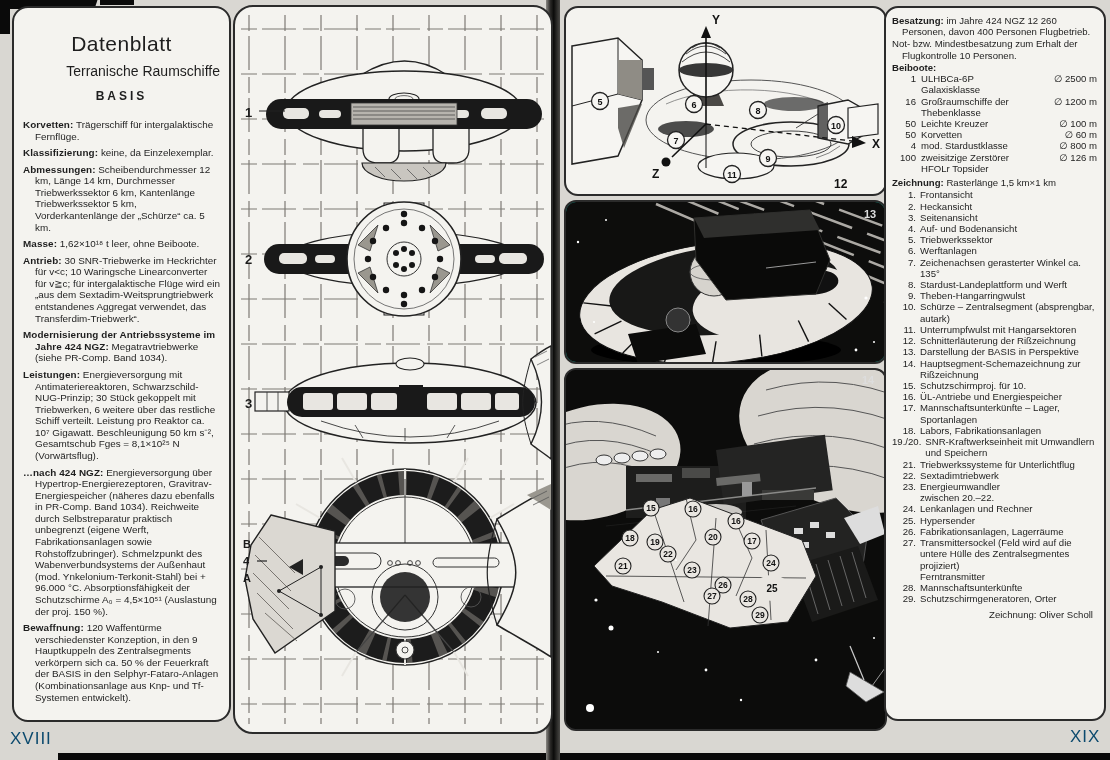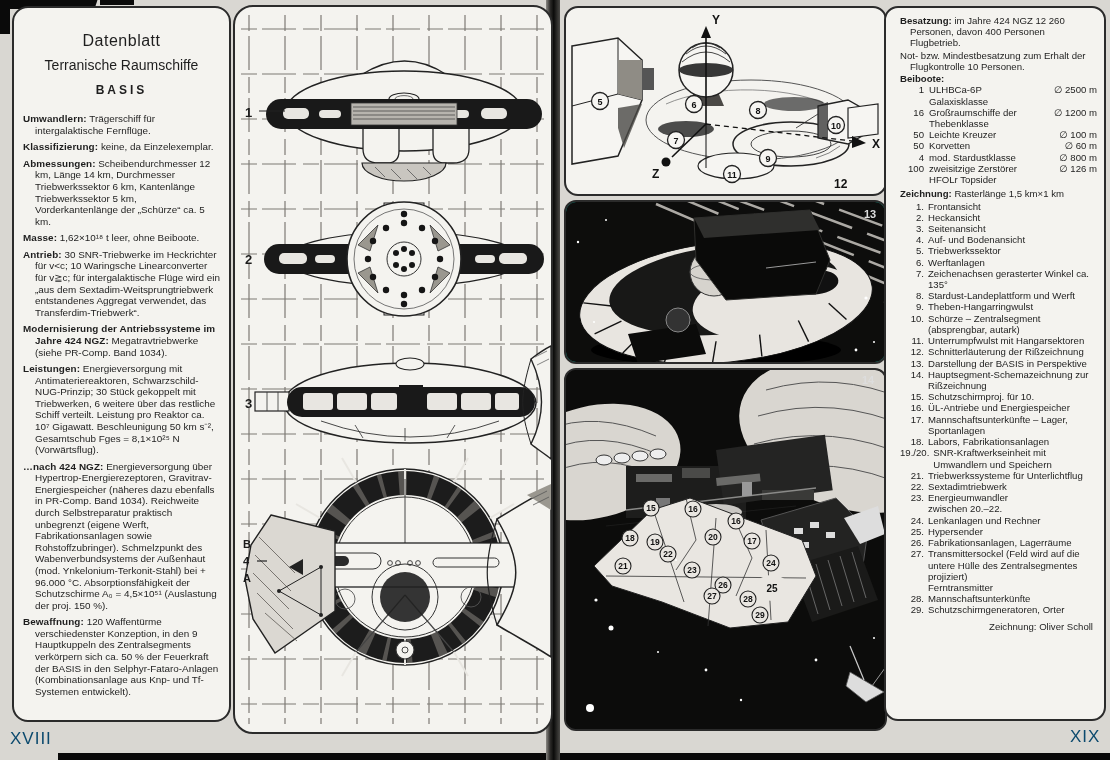--- a/index.html
+++ b/index.html
@@ -13,27 +13,27 @@
   }
   .panel {
     position: absolute;
     background: #f4f3ef;
     border: 2px solid #2b2b2b;
     border-radius: 16px;
     overflow: hidden;
   }
   
   #left-col { left:12px; top:6px; width:219px; height:716px; padding:8px 9px 6px 9px; font-size:9.9px; line-height:1.17; }
-  #left-col .t1 { font-size:16px; text-align:center; margin:16px 0 4px; letter-spacing:.5px; }
-  #left-col .t2 { font-size:14px; text-align:center; margin:6px 0 4px; }
+  #left-col .t1 { font-size:21px; text-align:center; margin:16px 0 4px; letter-spacing:.5px; }
+  #left-col .t2 { font-size:14px; text-align:right; margin:6px 0 4px; }
   #left-col .t3 { font-size:12px; font-weight:bold; text-align:center; letter-spacing:3px; margin:10px 0 16px; }
   .para { margin:0 0 5px; padding-left:12px; text-indent:-12px; }
   .para b { letter-spacing:.1px; }
   
-  #right-col { left:884px; top:6px; width:222px; height:715px; padding:7px 7px 5px 14px; font-size:9.6px; line-height:1.17; border-radius:14px; }
+  #right-col { left:884px; top:6px; width:222px; height:715px; padding:7px 7px 5px 6px; font-size:9.6px; line-height:1.17; border-radius:14px; }
   .hang { padding-left:10px; text-indent:-10px; margin-bottom:1px; }
   .sec-label { font-weight:bold; }
   .bb { display:flex; }
   .bbn { min-width:24px; text-align:right; margin-right:5px; flex:none; }
   .bbt { width:110px; flex:none; }
   .bbd { flex:1; text-align:right; white-space:nowrap; }
   .zi { display:flex; }
   .zn { min-width:24px; text-align:right; margin-right:4px; flex:none; }
   .zt { flex:1; white-space:pre-line; }
   #credit { text-align:right; margin-top:5px; padding-right:4px; }
@@ -63,21 +63,21 @@
 <div class="artifact" id="art-top3"></div>
 <div class="artifact" id="art-bottom"></div>
 <div id="gutter"></div>
 
 <div class="panel" id="left-col">
   <div class="t1">Datenblatt</div>
   <div class="t2">Terranische Raumschiffe</div>
   <div class="t3">BASIS</div>
   <div>
 
-      <p class="para"><b>Umwandlern:</b> <span>Trägerschiff für intergalaktische Fernflüge.</span></p>
+      <p class="para"><b>Korvetten:</b> <span>Trägerschiff für intergalaktische Fernflüge.</span></p>
 
       <p class="para"><b>Klassifizierung:</b> <span>keine, da Einzelexemplar.</span></p>
 
       <p class="para"><b>Abmessungen:</b> <span>Scheibendurchmesser 12 km, Länge 14 km, Durchmesser Triebwerkssektor 6 km, Kantenlänge Triebwerkssektor 5 km, Vorderkantenlänge der „Schürze“ ca. 5 km.</span></p>
 
       <p class="para"><b>Masse:</b> <span>1,62×10¹⁸ t leer, ohne Beiboote.</span></p>
 
       <p class="para"><b>Antrieb:</b> <span>30 SNR-Triebwerke im Heckrichter für v&lt;c; 10 Waringsche Linearconverter für v≧c; für intergalaktische Flüge wird ein „aus dem Sextadim-Weitsprungtriebwerk entstandenes Aggregat verwendet, das Transferdim-Triebwerk“.</span></p>
 
       <p class="para"><b>Modernisierung der Antriebssysteme im Jahre 424 NGZ:</b> <span>Megatravtriebwerke (siehe PR-Comp. Band 1034).</span></p>

